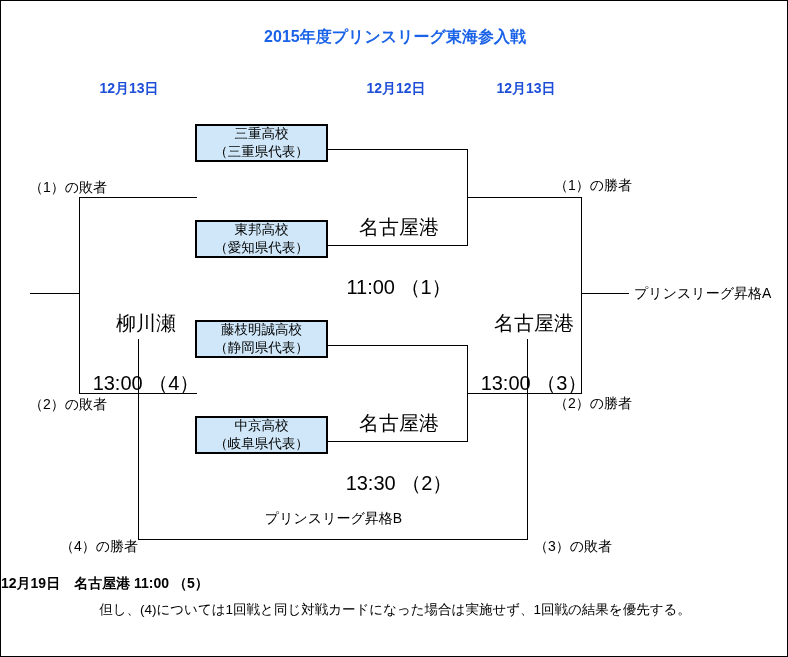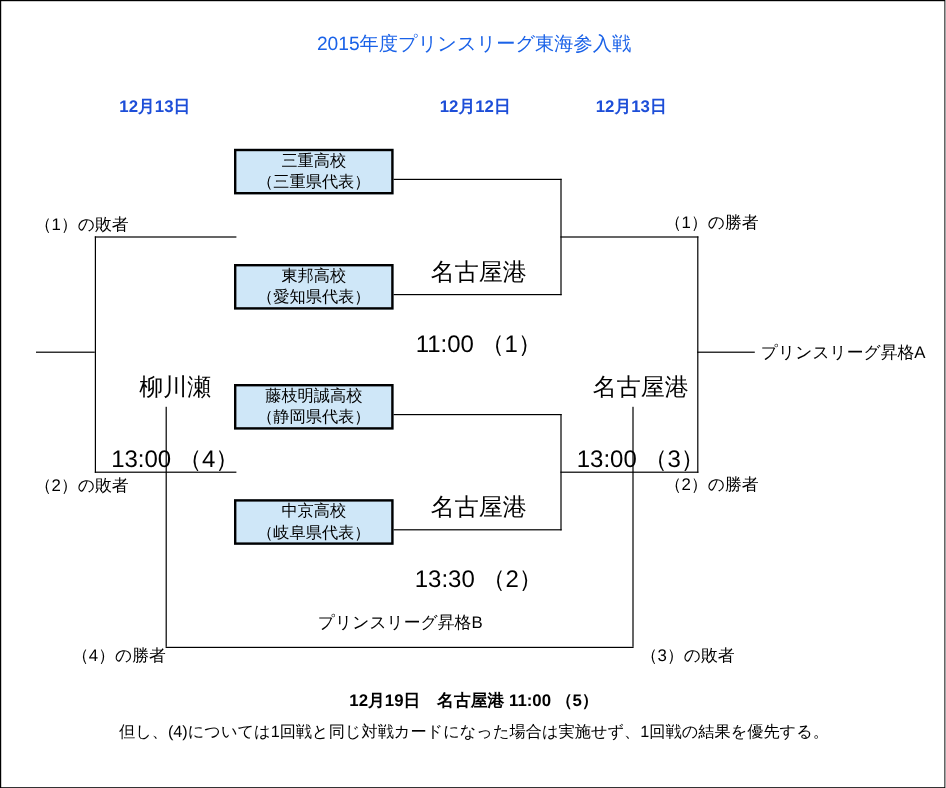--- a/index.html
+++ b/index.html
@@ -31,21 +31,21 @@
   .ctr { text-align: center; }
 
   .title {
     position: absolute;
     left: 0;
     top: 26px;
     width: 788px;
     text-align: center;
     color: #1a62e8;
     font-size: 16px;
-    font-weight: normal;
+    font-weight: bold;
     letter-spacing: 0px;
     white-space: pre;
   }
 
   .datehdr {
     position: absolute;
     font-size: 14px;
     font-weight: bold;
     color: #1d4ed8;
     white-space: pre;
@@ -86,21 +86,21 @@
     line-height: 20px;
     color: #000000;
     white-space: pre;
   }
 
   .footer1 {
     position: absolute;
     left: 0;
     top: 574px;
     width: 788px;
-    text-align: center;
+    text-align: left;
     font-size: 14px;
     font-weight: bold;
     white-space: pre;
     color: #000000;
   }
   .footer2 {
     position: absolute;
     left: 0;
     top: 600px;
     width: 788px;

